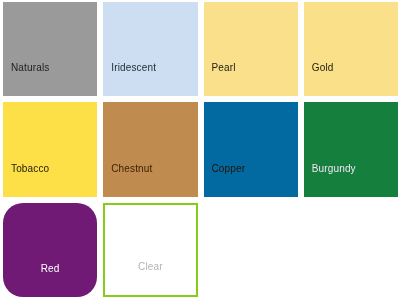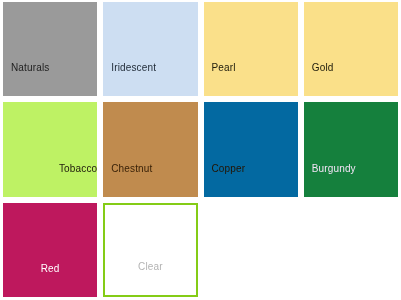--- a/index.html
+++ b/index.html
@@ -64,31 +64,31 @@
     </div>
     <div class="swatch" style="background: rgb(205, 222, 242);">
       <span class="swatch-label" style="color: rgb(31, 42, 54);">Iridescent</span>
     </div>
     <div class="swatch" style="background: rgb(250, 224, 138);">
       <span class="swatch-label" style="color: rgb(35, 32, 15);">Pearl</span>
     </div>
     <div class="swatch" style="background: rgb(250, 224, 137);">
       <span class="swatch-label" style="color: rgb(35, 32, 15);">Gold</span>
     </div>
-    <div class="swatch" style="background: #bef264; text-align: right;">
+    <div class="swatch" style="background: #fde047;">
       <span class="swatch-label" style="color: rgb(35, 32, 15);">Tobacco</span>
     </div>
     <div class="swatch" style="background: rgb(192, 139, 78);">
       <span class="swatch-label" style="color: rgb(58, 34, 8);">Chestnut</span>
     </div>
     <div class="swatch" style="background: #0369a1;">
       <span class="swatch-label" style="color: rgb(36, 20, 3);">Copper</span>
     </div>
     <div class="swatch" style="background: #15803d;">
       <span class="swatch-label" style="color: rgb(242, 227, 245);">Burgundy</span>
     </div>
-    <div class="swatch align-center" style="background: #be185d;">
+    <div class="swatch align-center" style="background: #701a75; border-radius: 20px;">
       <span class="swatch-label" style="color: rgb(255, 255, 255);">Red</span>
     </div>
     <div class="swatch align-center has-border" style="background: rgb(255, 255, 255);">
       <span class="swatch-label" style="color: rgb(179, 179, 179);">Clear</span>
     </div>
   </div>
 
 </body></html>

